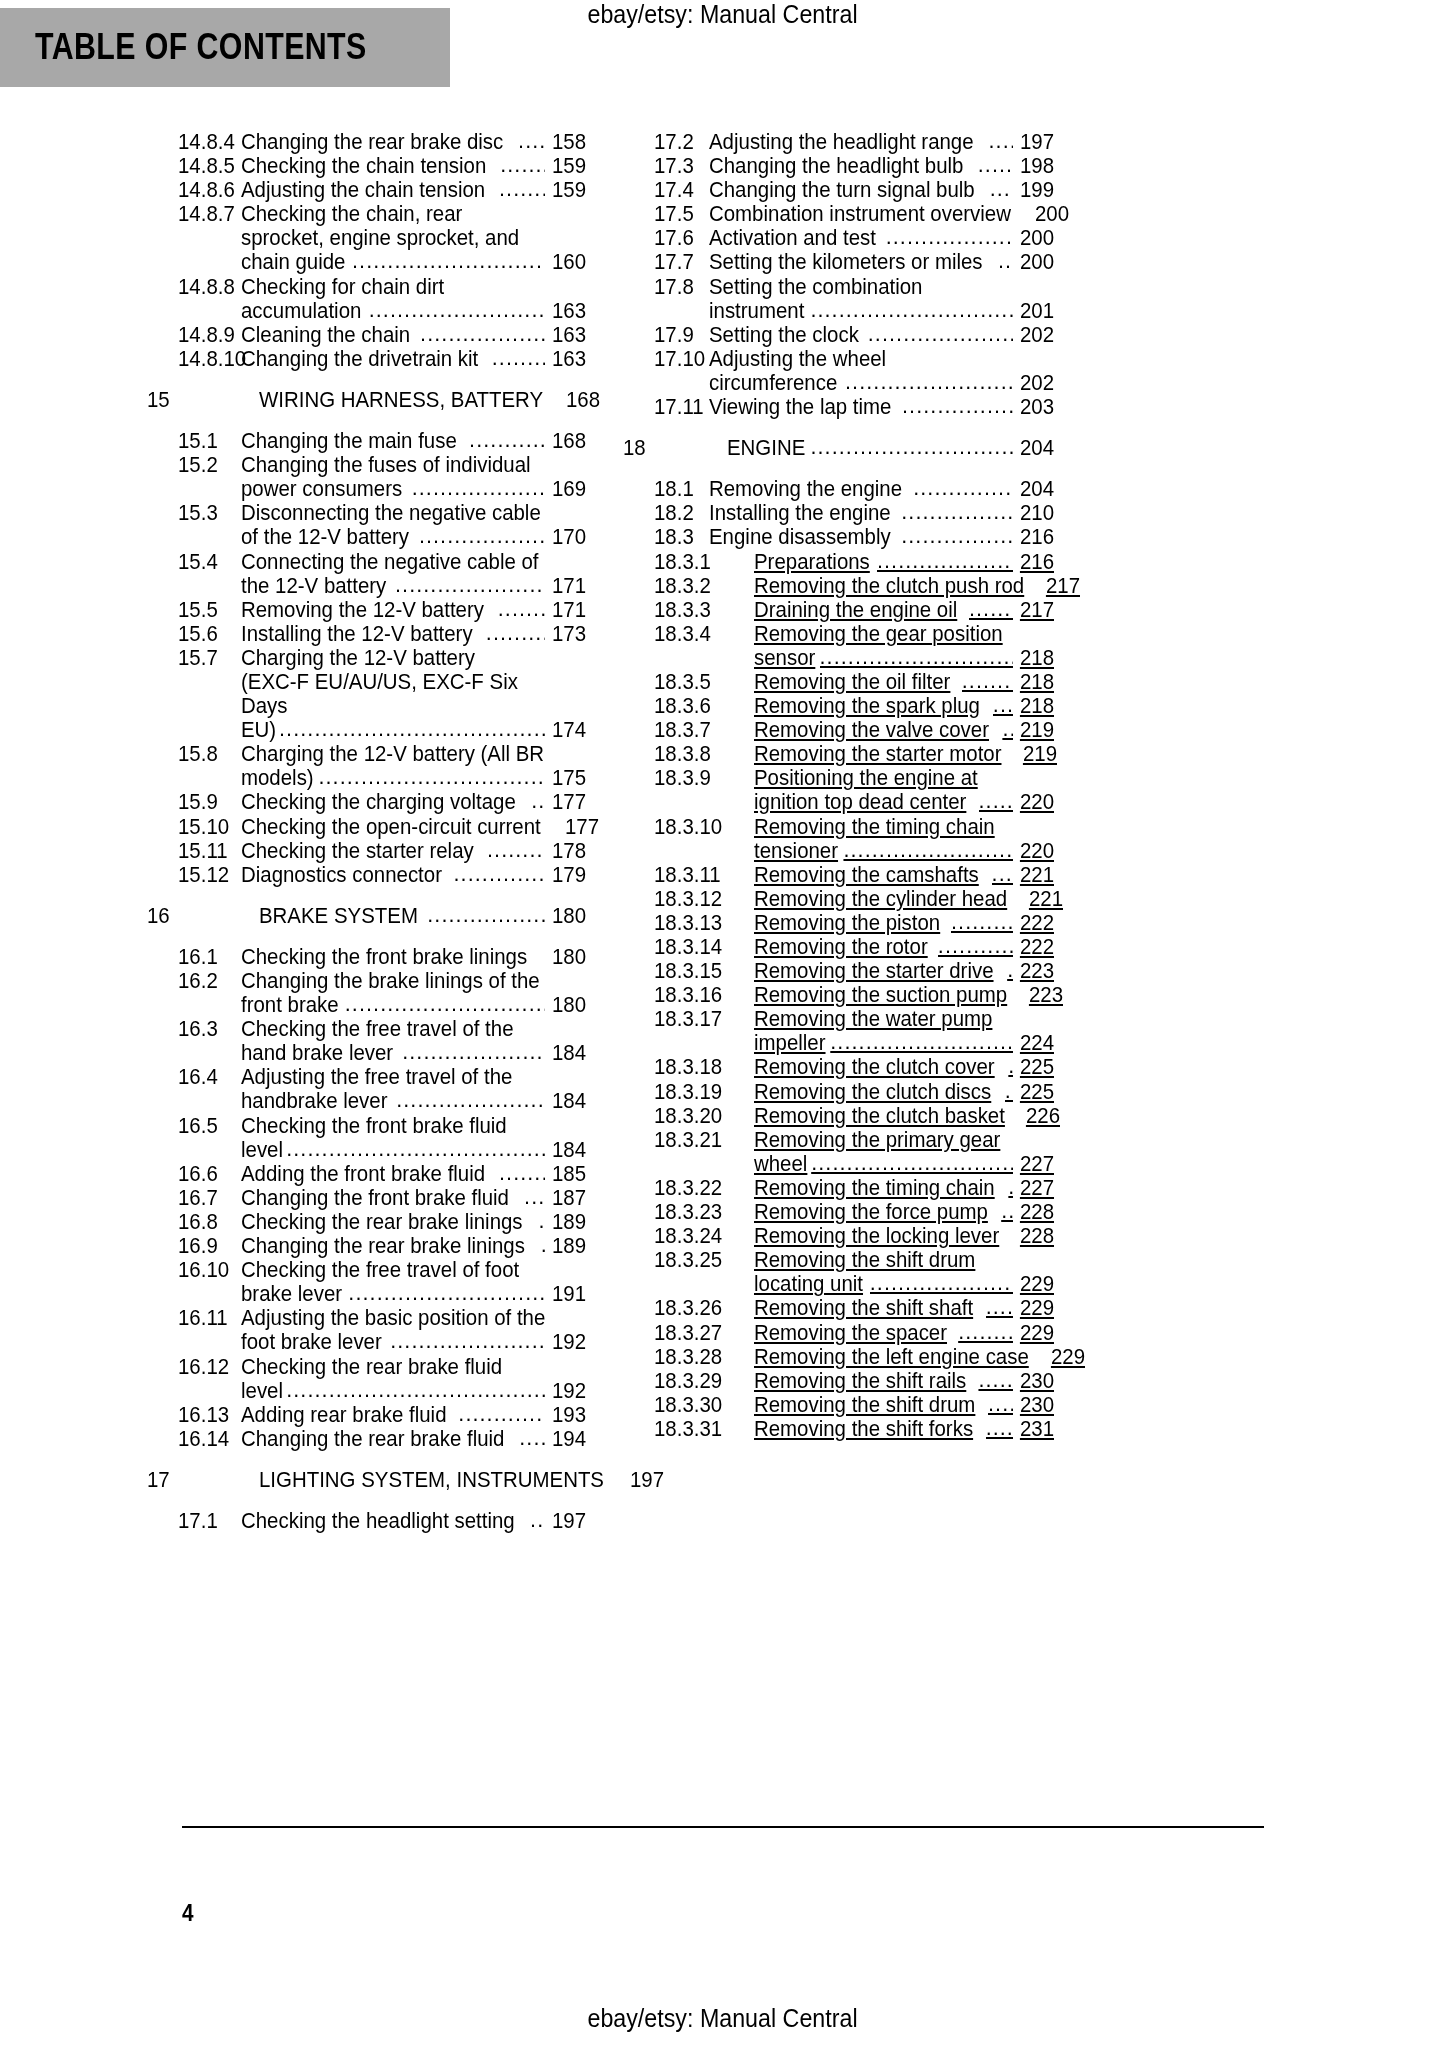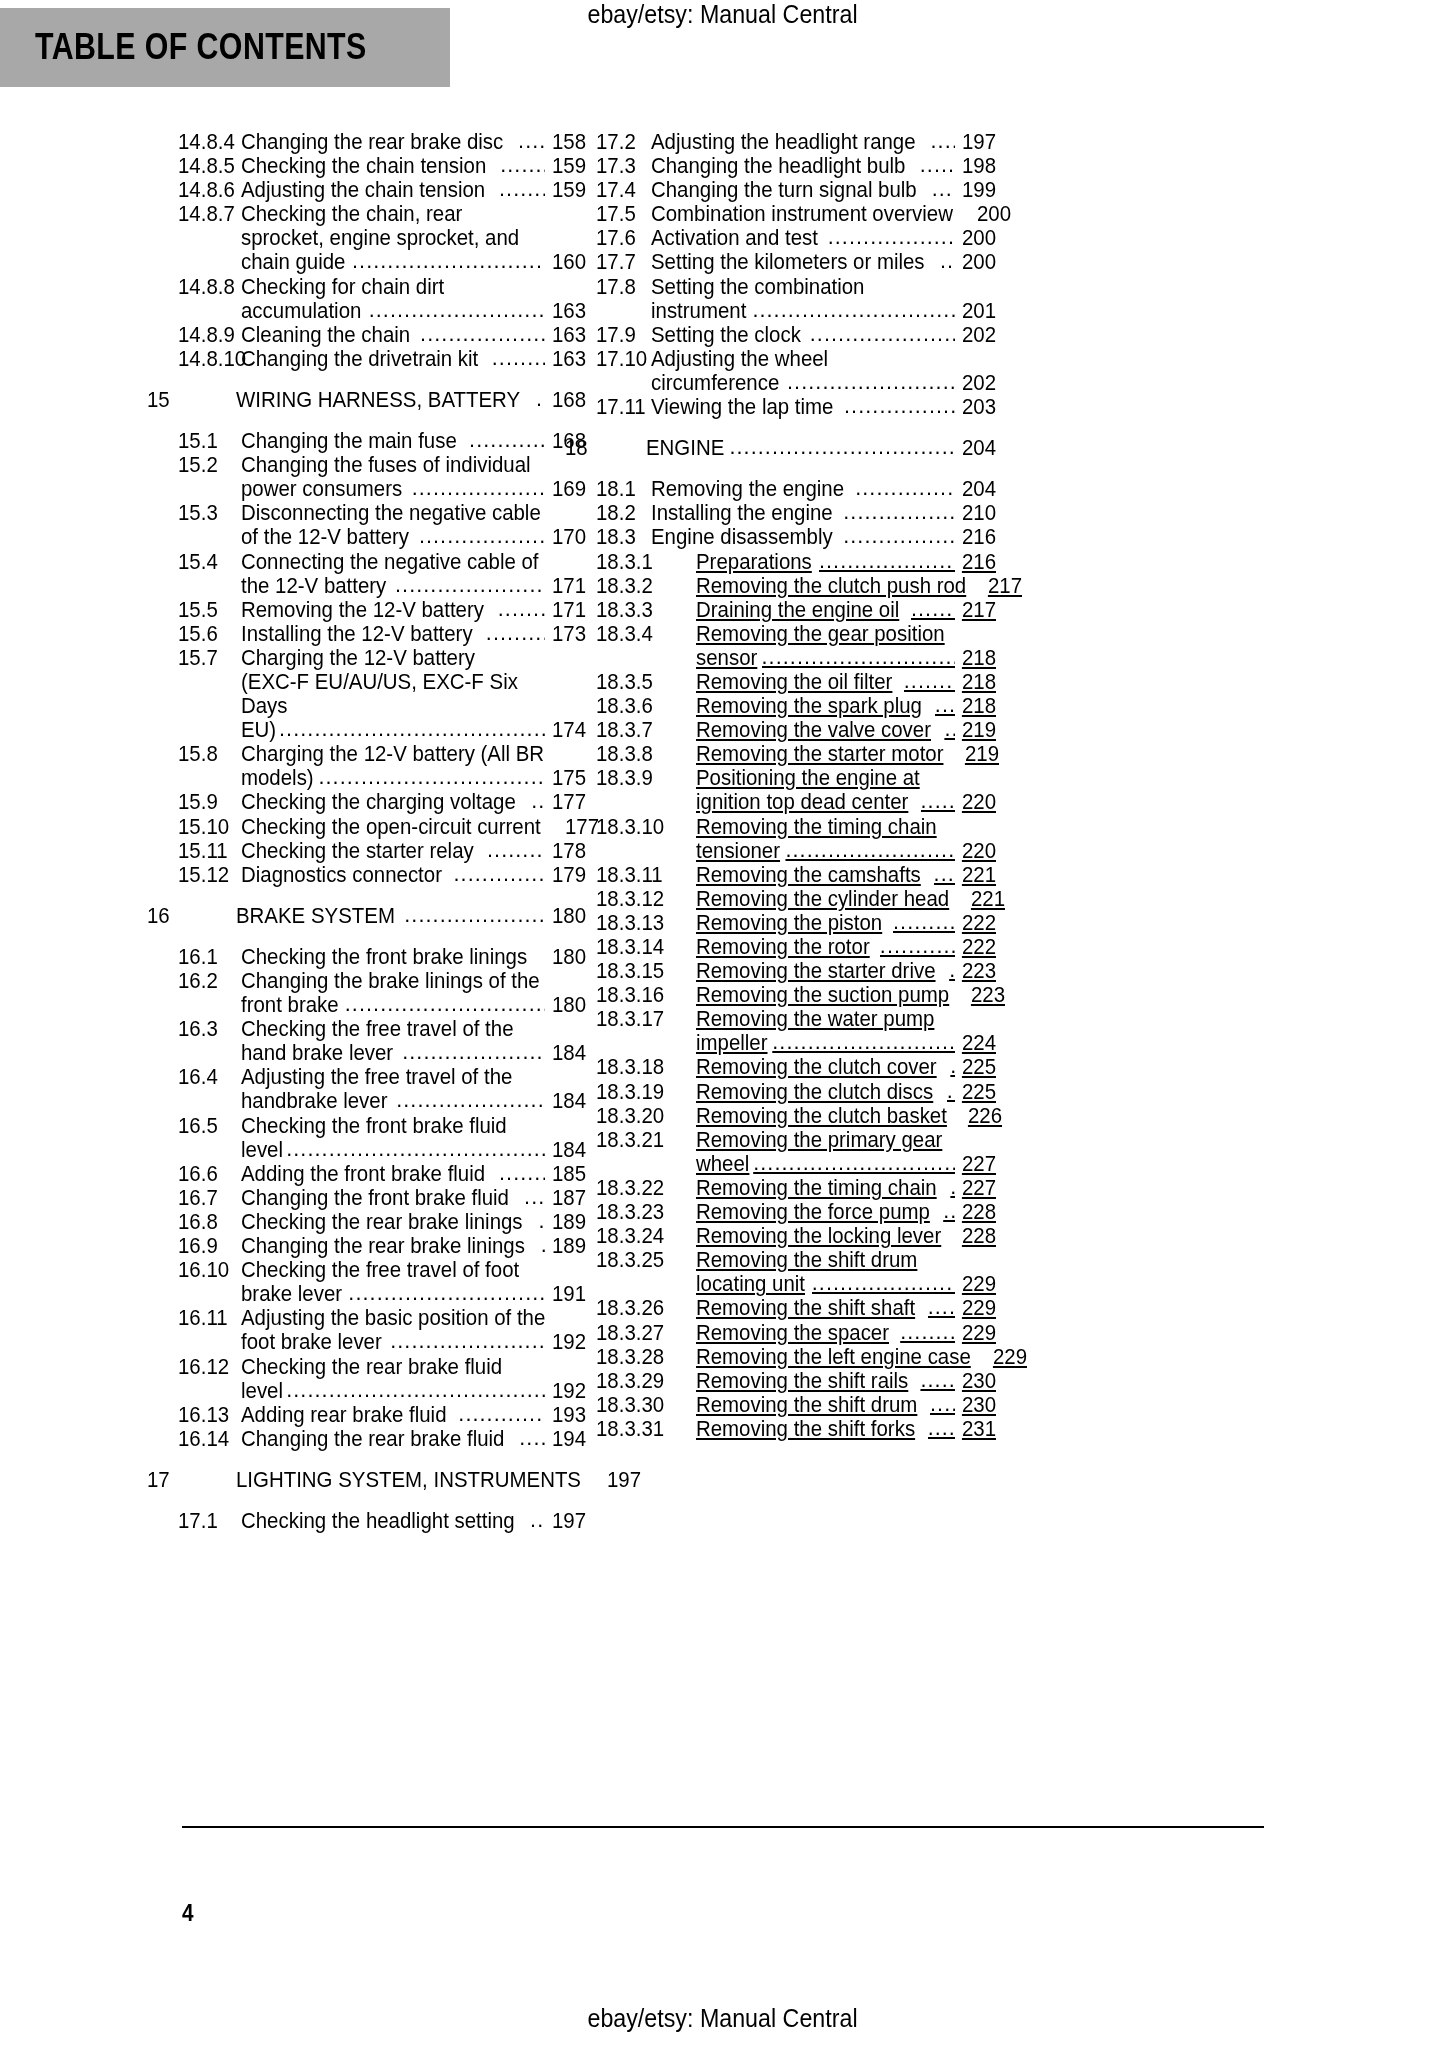--- a/index.html
+++ b/index.html
@@ -64,21 +64,21 @@
     position: absolute;
     left: 0;
     top: 130px;
     width: 1445px;
   }
   .col {
     position: absolute;
     top: 0;
   }
   .col-left  { left: 178px; width: 408px; }
-  .col-right { left: 596px; width: 400px; }
+  .col-right { left: 654px; width: 400px; }
 
   
   .toc-row {
     position: relative;
     display: flex;
     align-items: flex-start;
     font-size: 21.5px;
     line-height: 24.1px;
   }
   .toc-row.lvl-chapter {
@@ -134,21 +134,21 @@
 
   
   .col-left  .num { width: 63px; margin-right: 0px; }
   .col-left  .pg  { width: 40px; }
   .col-right .num { width: 55px; margin-right: 0px; }
   .col-right .pg  { width: 40px; }
 
   .col-left  .lvl-chapter .num { width: 63px; margin-left: -31px; }
   .col-right .lvl-chapter .num { width: 55px; margin-left: -31px; }
   .col-left  .lvl-chapter .body,
-  .col-right .lvl-chapter .body { margin-left: 26px; }
+  .col-right .lvl-chapter .body { margin-left: 49px; }
 
   
   .col-right .wide .num { width: 88px; }
   .col-right .wide .body { margin-left: 12px; text-decoration: underline; }
 
   
   .rule {
     position: absolute;
     left: 182px;
     top: 1826px;

